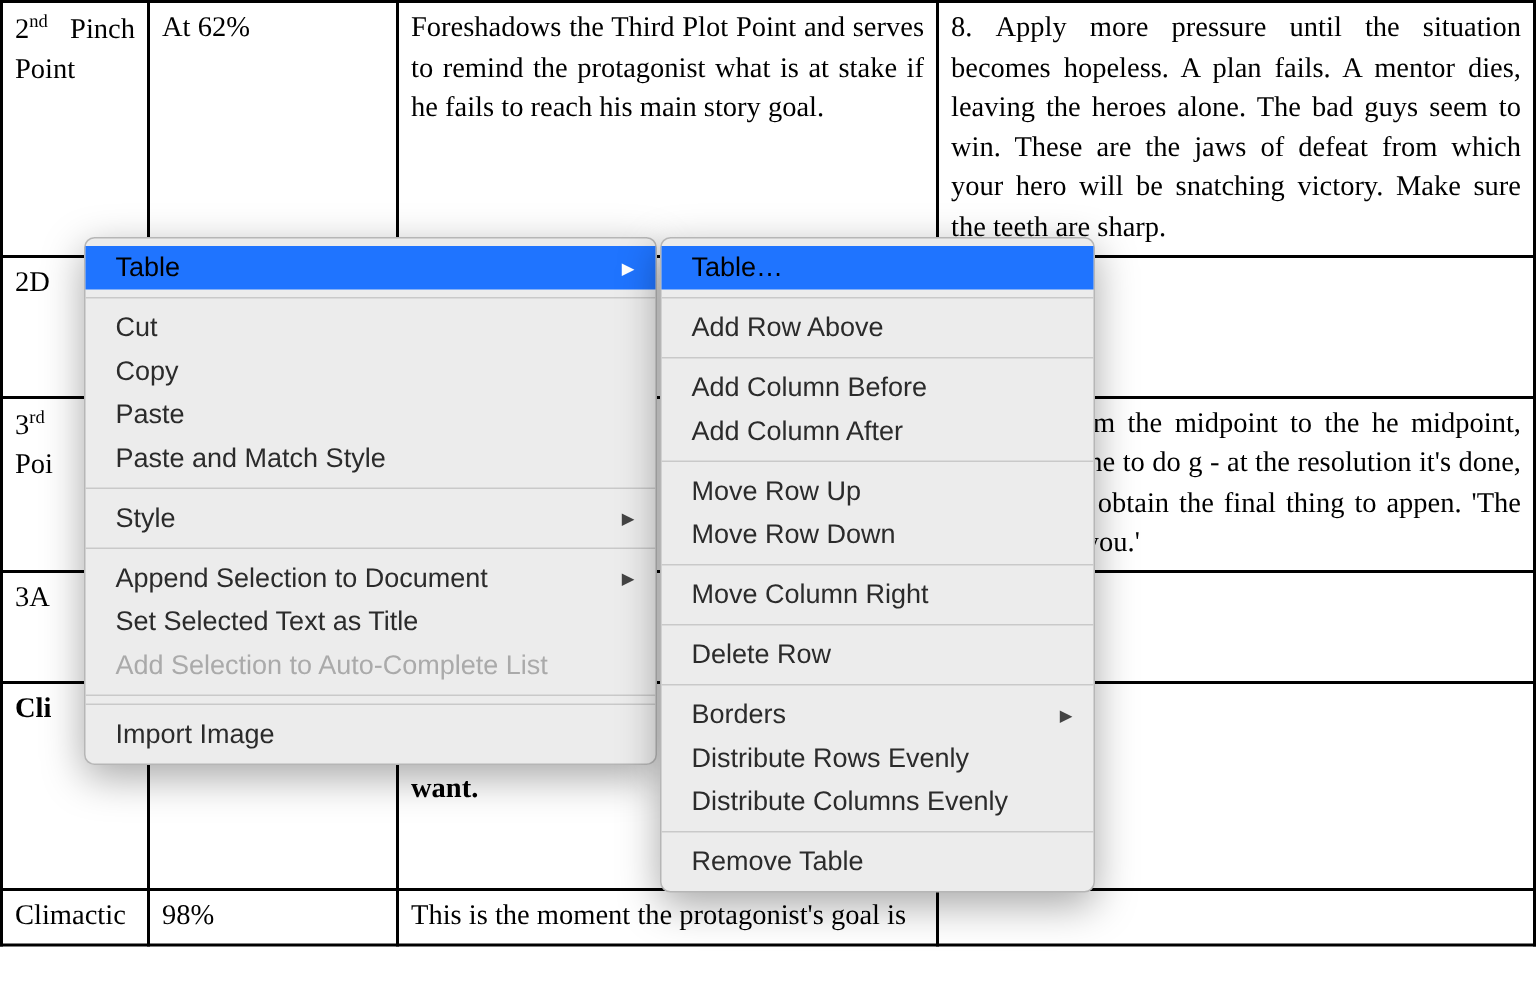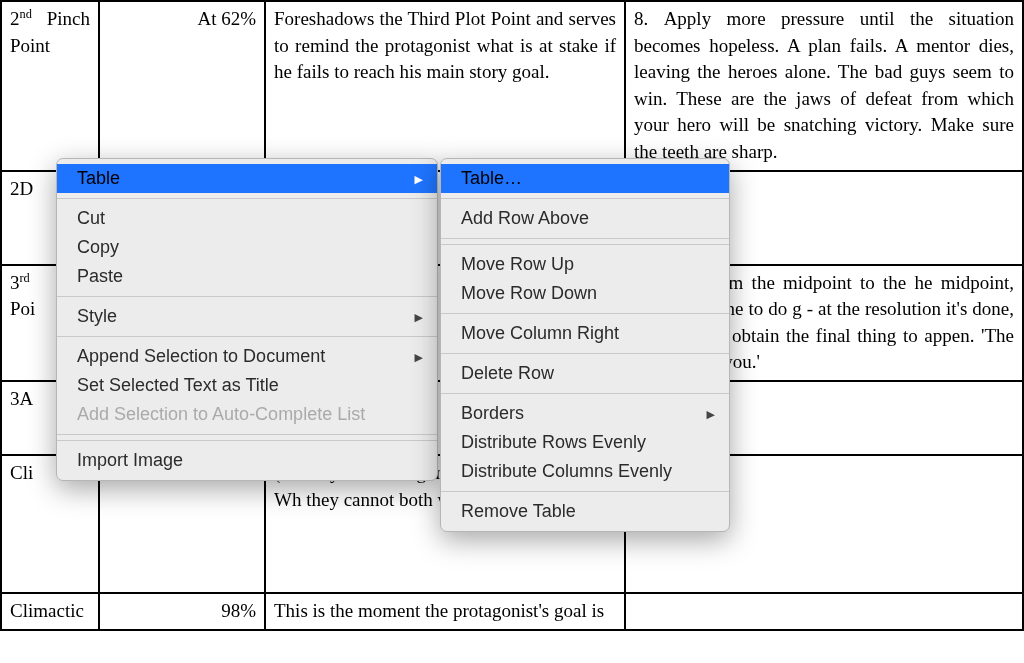--- a/index.html
+++ b/index.html
@@ -1,21 +1,21 @@
 <!DOCTYPE html>
 <html><head>
 <meta charset="utf-8">
 <style>
   html,body{margin:0;padding:0;width:1024px;height:663px;overflow:hidden;background:#fff;
             font-family:"Palatino","Georgia",serif;font-size:19px;color:#000;}
   .page{position:relative;width:1024px;height:663px;}
   table.doc{border-collapse:collapse;width:100%;table-layout:fixed;}
   table.doc td{border:2px solid #000;padding:4px 8px;vertical-align:top;line-height:1.4;}
   .c1{width:98px;text-align:justify;}
-  .c2{width:166px;text-align:right;}
+  .c2{width:166px;}
   .c3{width:360px;text-align:justify;}
   .c4{text-align:justify;}
   sup{font-size:0.65em;vertical-align:super;}
   
   .menu{position:absolute;background:#ececec;border:1px solid #b6b6b6;border-radius:7px;
         box-shadow:0 8px 28px rgba(0,0,0,0.35);padding:5px 0;
         font-family:-apple-system,"Helvetica Neue",Arial,sans-serif;font-size:18px;color:#2b2b2b;}
   .menu .item{padding:4px 20px 4px 20px;white-space:nowrap;position:relative;}
   .menu .item.arrow::after{content:"\25B6";font-size:11px;position:absolute;right:14px;top:50%;
                             transform:translateY(-50%);color:#444;}
@@ -56,57 +56,60 @@
           <td class="c2"></td>
           <td class="c3"></td>
           <td class="c4">he story from the midpoint to the he midpoint, you determine to do g - at the resolution it's done, so here you obtain the final thing to appen. 'The power is in you.'</td>
         </tr>
         <tr style="height: 74px;">
           <td class="c1">3A</td>
           <td class="c2"></td>
           <td class="c3"></td>
           <td class="c4"></td>
         </tr>
-        <tr style="height: 138px;">
+        <tr style="height: 138px; font-weight: bold;">
           <td class="c1">Cli</td>
           <td class="c2"></td>
           <td class="c3">(literally or in antagonistic for confrontation. Wh they cannot both w want.</td>
           <td class="c4"></td>
         </tr>
         <tr style="height: 22px;">
           <td class="c1">Climactic</td>
           <td class="c2">98%</td>
           <td class="c3">This is the moment the protagonist's goal is</td>
           <td class="c4"></td>
         </tr>
       </tbody>
   </table>
 
   <div id="menu1" class="menu">
     <div class="item highlight arrow">Table</div>
     <div class="sep"></div>
     <div class="item">Cut</div>
     <div class="item">Copy</div>
     <div class="item">Paste</div>
+    <div class="item">Paste and Match Style</div>
     <div class="sep"></div>
     <div class="item arrow">Style</div>
     <div class="sep"></div>
     <div class="item arrow">Append Selection to Document</div>
     <div class="item">Set Selected Text as Title</div>
     <div class="item disabled">Add Selection to Auto-Complete List</div>
     <div class="sep"></div>
     <div class="sep"></div>
     <div class="item">Import Image</div>
   </div>
 
   <div id="menu2" class="menu">
     <div class="item highlight">Table…</div>
     <div class="sep"></div>
     <div class="item">Add Row Above</div>
     <div class="sep"></div>
+    <div class="item">Add Column Before</div>
+    <div class="item">Add Column After</div>
     <div class="sep"></div>
     <div class="item">Move Row Up</div>
     <div class="item">Move Row Down</div>
     <div class="sep"></div>
     <div class="item">Move Column Right</div>
     <div class="sep"></div>
     <div class="item">Delete Row</div>
     <div class="sep"></div>
     <div class="item arrow">Borders</div>
     <div class="item">Distribute Rows Evenly</div>

